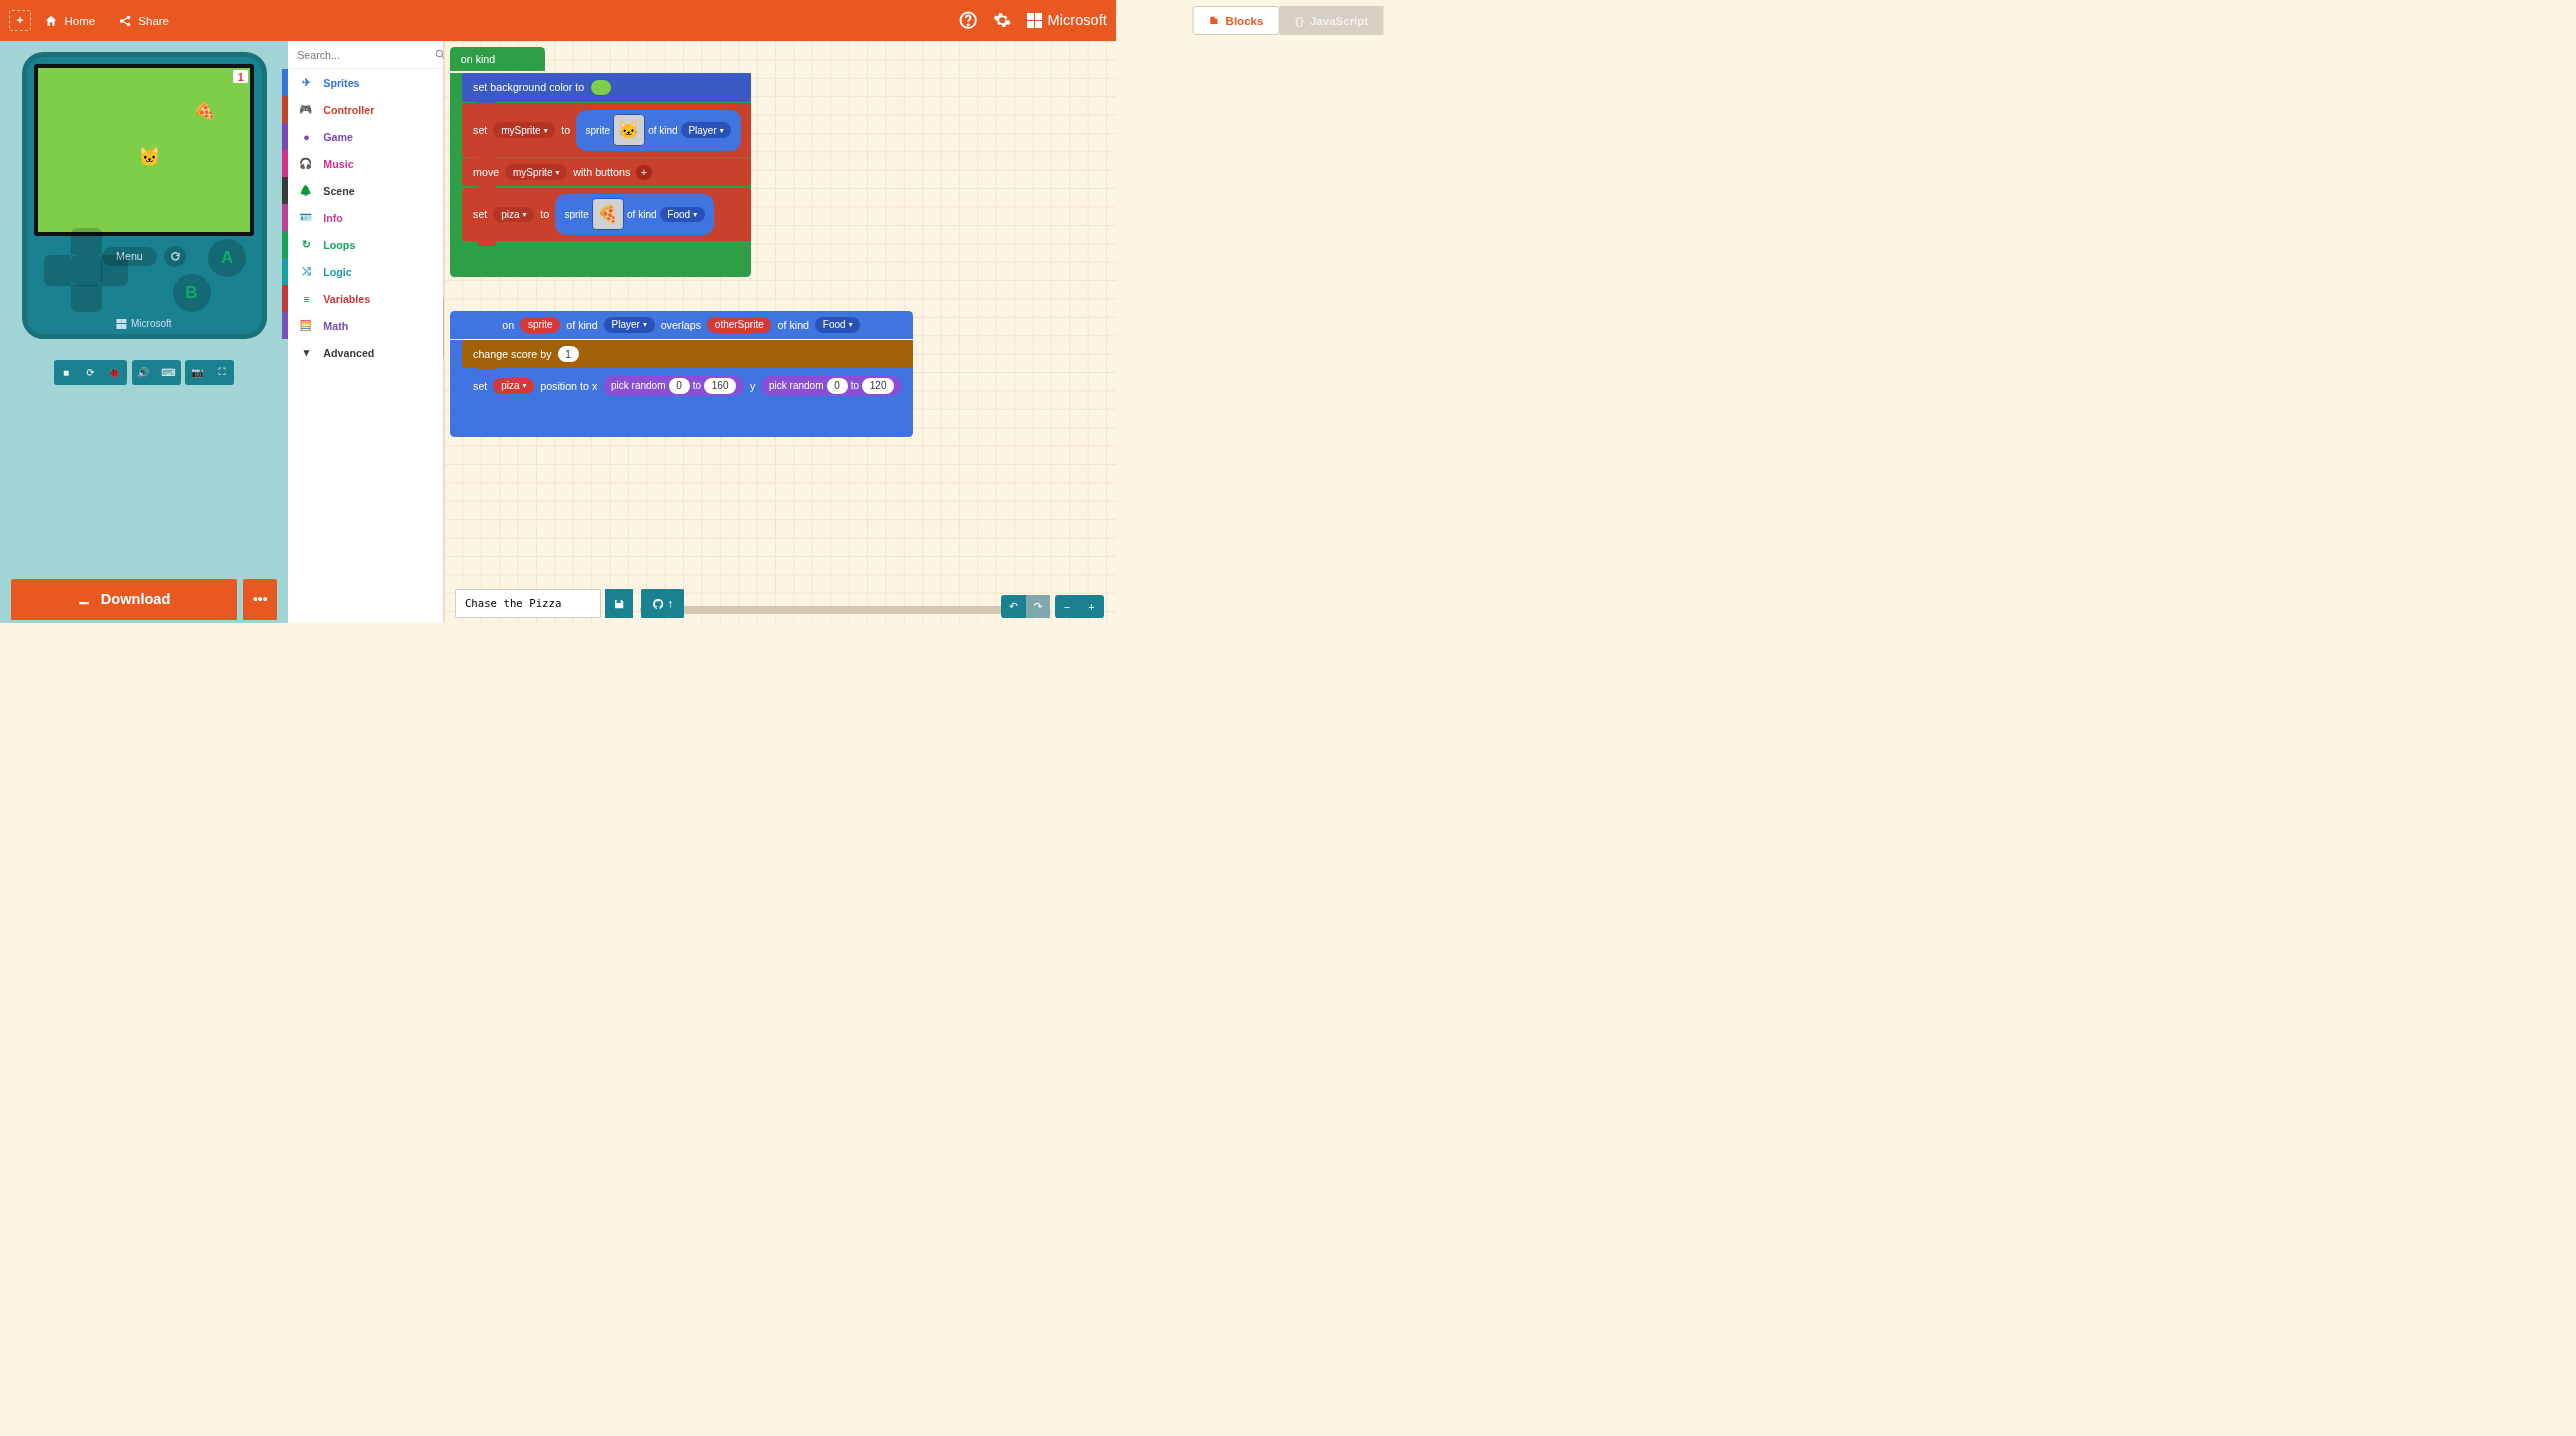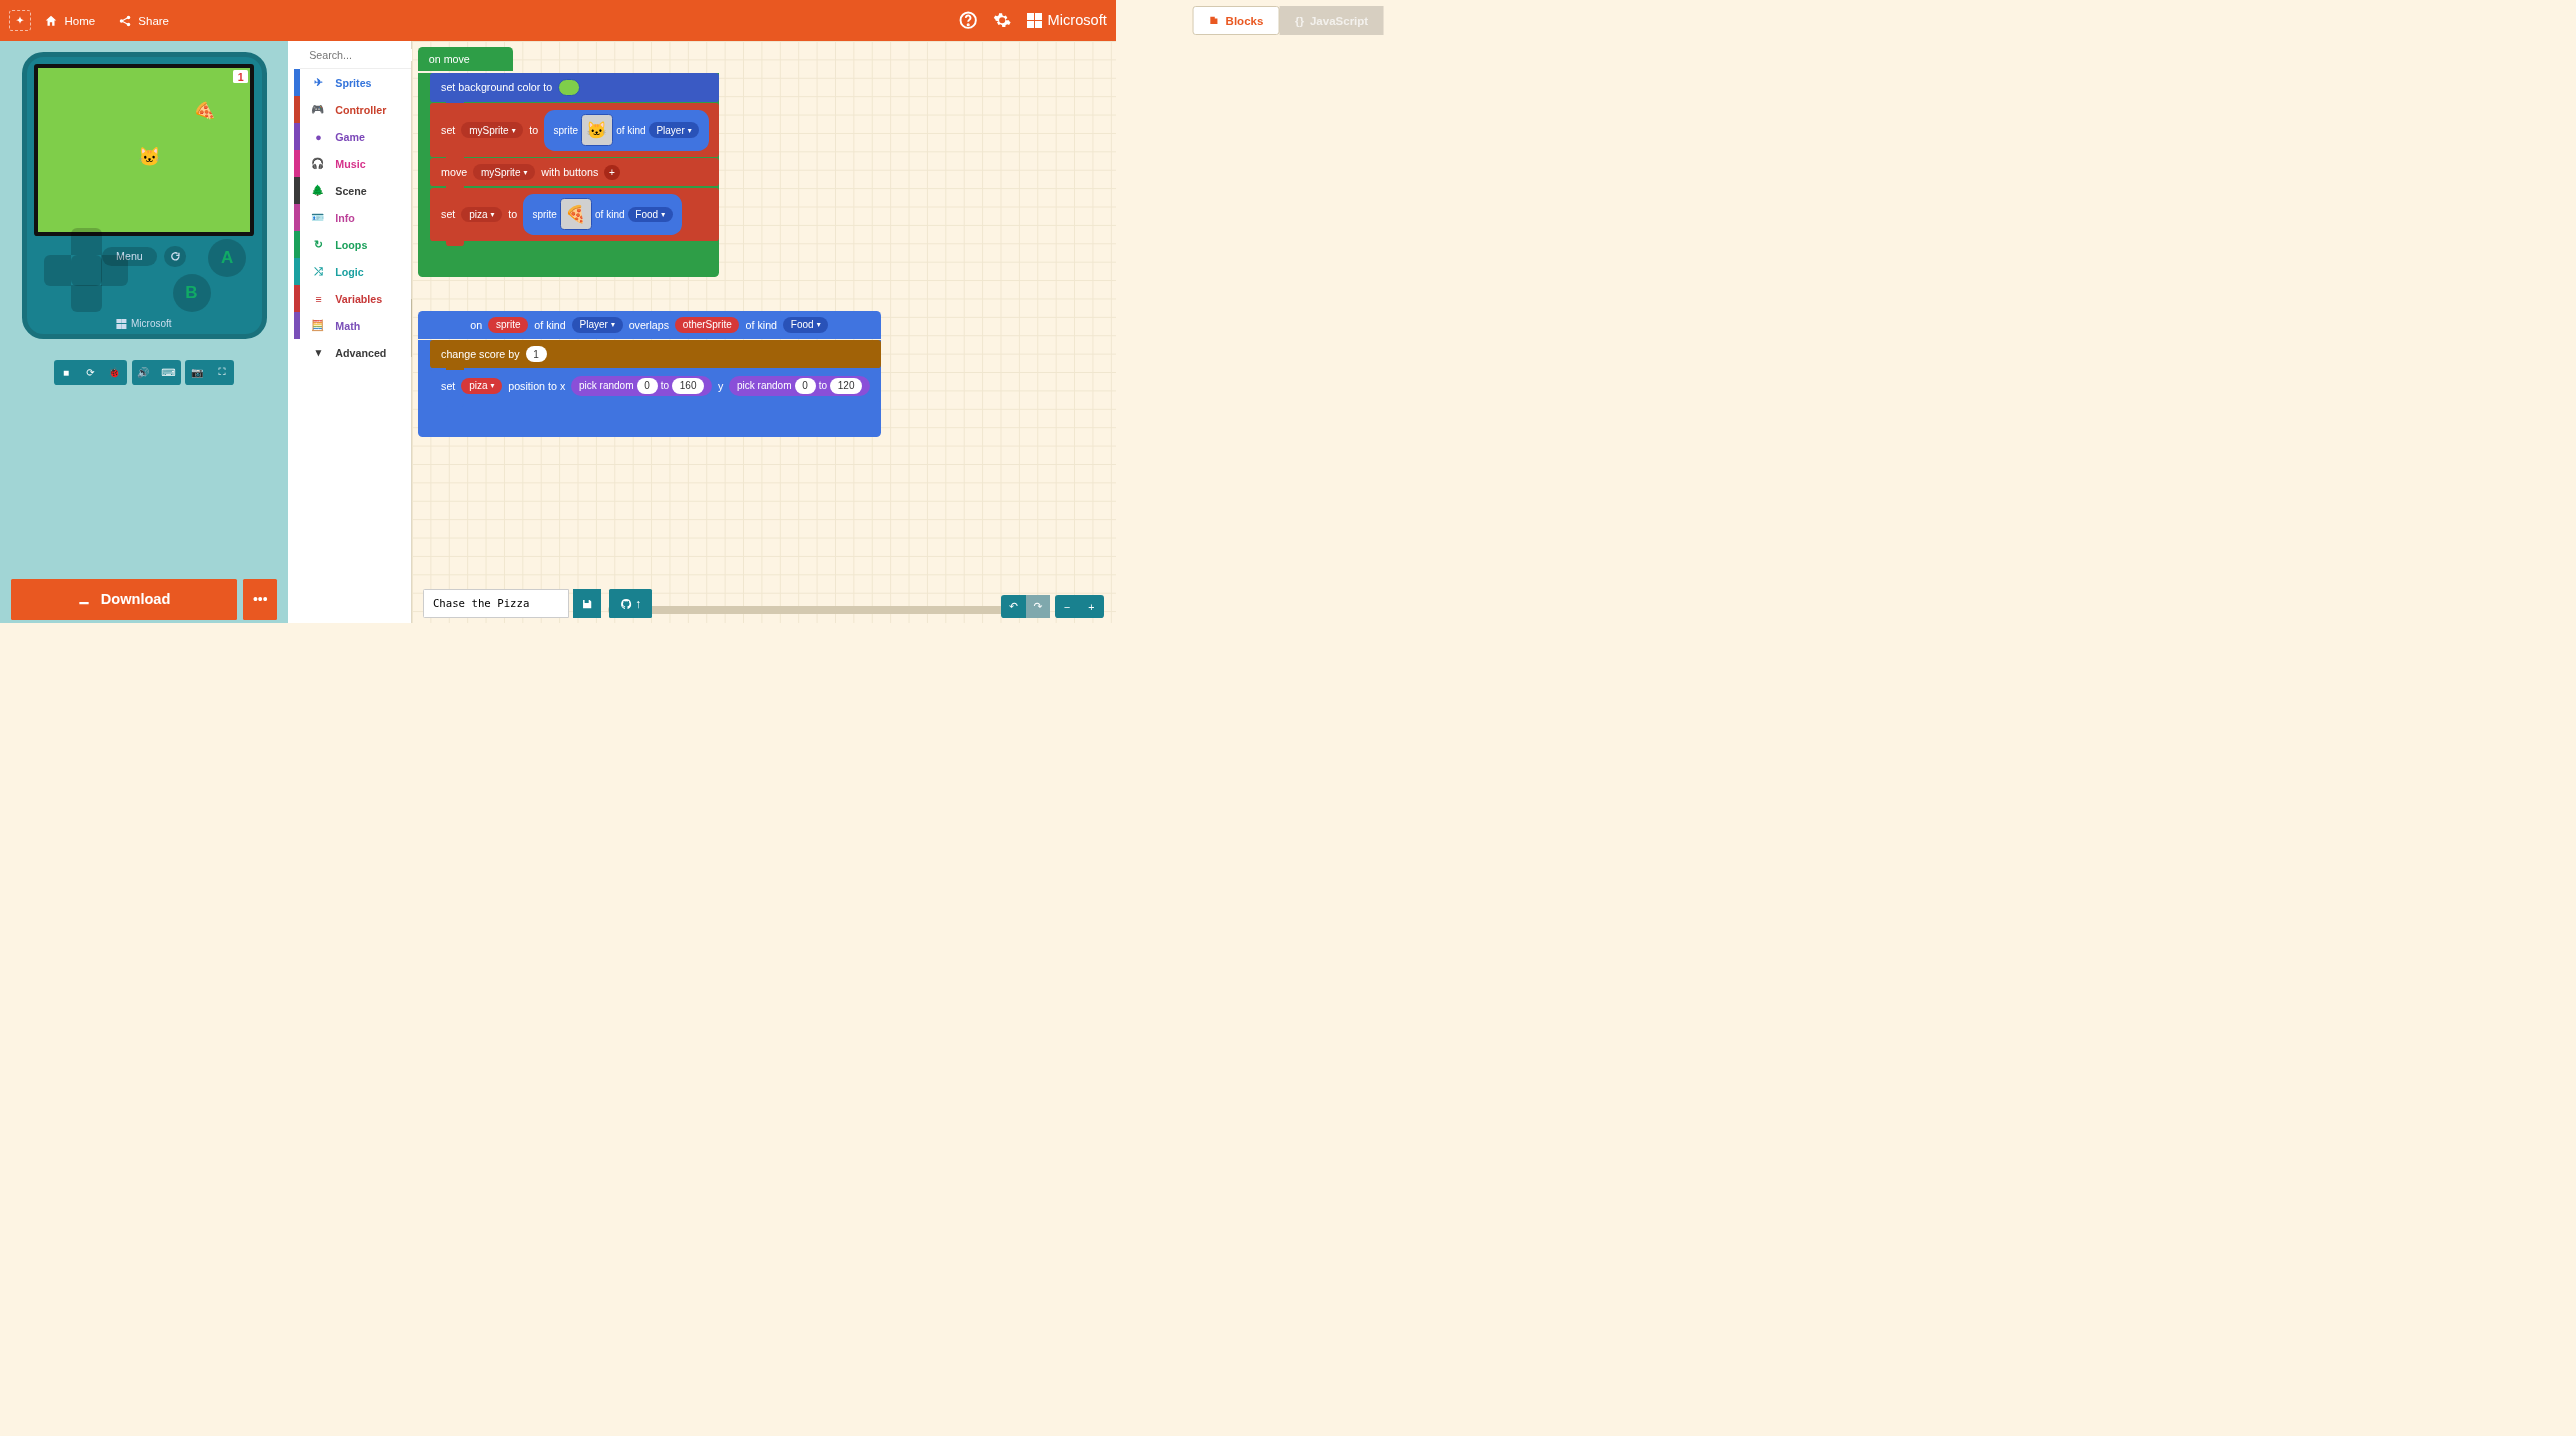--- a/index.html
+++ b/index.html
@@ -43,21 +43,21 @@
 .ms-sim .sq span { background:#cde; }
 
 .sim-controls { display:flex; gap:4.6px; margin-top:21.5px; }
 .ctrl-grp { display:flex; background:#19818f; border-radius:3.1px; }
 .ctrl { width:24.5px; height:24.5px; display:flex; align-items:center; justify-content:center; color:#fff; cursor:pointer; font-size:10px; }
 
 .dl-row { position:absolute; bottom:3.1px; left:10.7px; right:10.7px; display:flex; gap:6.1px; }
 .dl-btn { flex:1; height:41px; background:#e95821; color:#fff; display:flex; align-items:center; justify-content:center; gap:9.2px; font-size:14.6px; font-weight:bold; font-family:monospace; cursor:pointer; border-radius:1.5px; }
 .dl-more { width:34px; height:41px; background:#e95821; color:#fff; display:flex; align-items:center; justify-content:center; font-size:14px; cursor:pointer; border-radius:1.5px; }
 
-.toolbox-col { width: 124px; background:#fff; display:flex; flex-direction:column; border-right:0.8px solid #e0d8c4; position:relative;padding-left:12px; }
+.toolbox-col { width: 156px; background:#fff; display:flex; flex-direction:column; border-right:0.8px solid #e0d8c4; position:relative; }
 .search-row { height:28px; display:flex; align-items:center; padding:0 9.2px; color:#999; border-bottom:0.8px solid #eee; }
 .search-row input { border:none; outline:none; flex:1; font-size:10.7px; }
 .cat-item { height:27px; display:flex; align-items:center; padding-left:12.3px; gap:10.7px; cursor:pointer; font-family:monospace; font-weight:bold; font-size:10.7px; position:relative; }
 .cat-item::before { content:''; position:absolute; left:-6.1px; top:0; bottom:0; width:6.1px; }
 .cat-sprites { color:#3474db; } .cat-sprites::before { background:#3474db; }
 .cat-controller { color:#c9412c; } .cat-controller::before { background:#c9412c; }
 .cat-game { color:#7b47b8; } .cat-game::before { background:#7b47b8; }
 .cat-music { color:#d6318a; } .cat-music::before { background:#d6318a; }
 .cat-scene { color:#3a3a3a; } .cat-scene::before { background:#3a3a3a; }
 .cat-info { color:#bc4198; } .cat-info::before { background:#bc4198; }
@@ -289,21 +289,21 @@
         <span class="cat-icon">▾</span>
         <span>Advanced</span>
       </div>
     <div class="collapse-handle">◀</div>
   </div>
 
   <div class="workspace">
 
     <div class="block-stack" style="top:6.1px; left:6.1px;">
       <div class="block green-bg hat" style="width:95px;">
-        <span>on move</span>
+        <span>on kind</span>
       </div>
       <div class="green-bg container-pad" style="min-width:95px;">
         <div class="inner-stack">
           <div class="block darkblue-bg notch">
             <span>set background color to</span>
             <span class="color-oval"></span>
           </div>
           <div class="block red-bg notch">
             <span>set</span>
             <span class="pill pill-red caret" style="background:#b53424;">mySprite</span>

